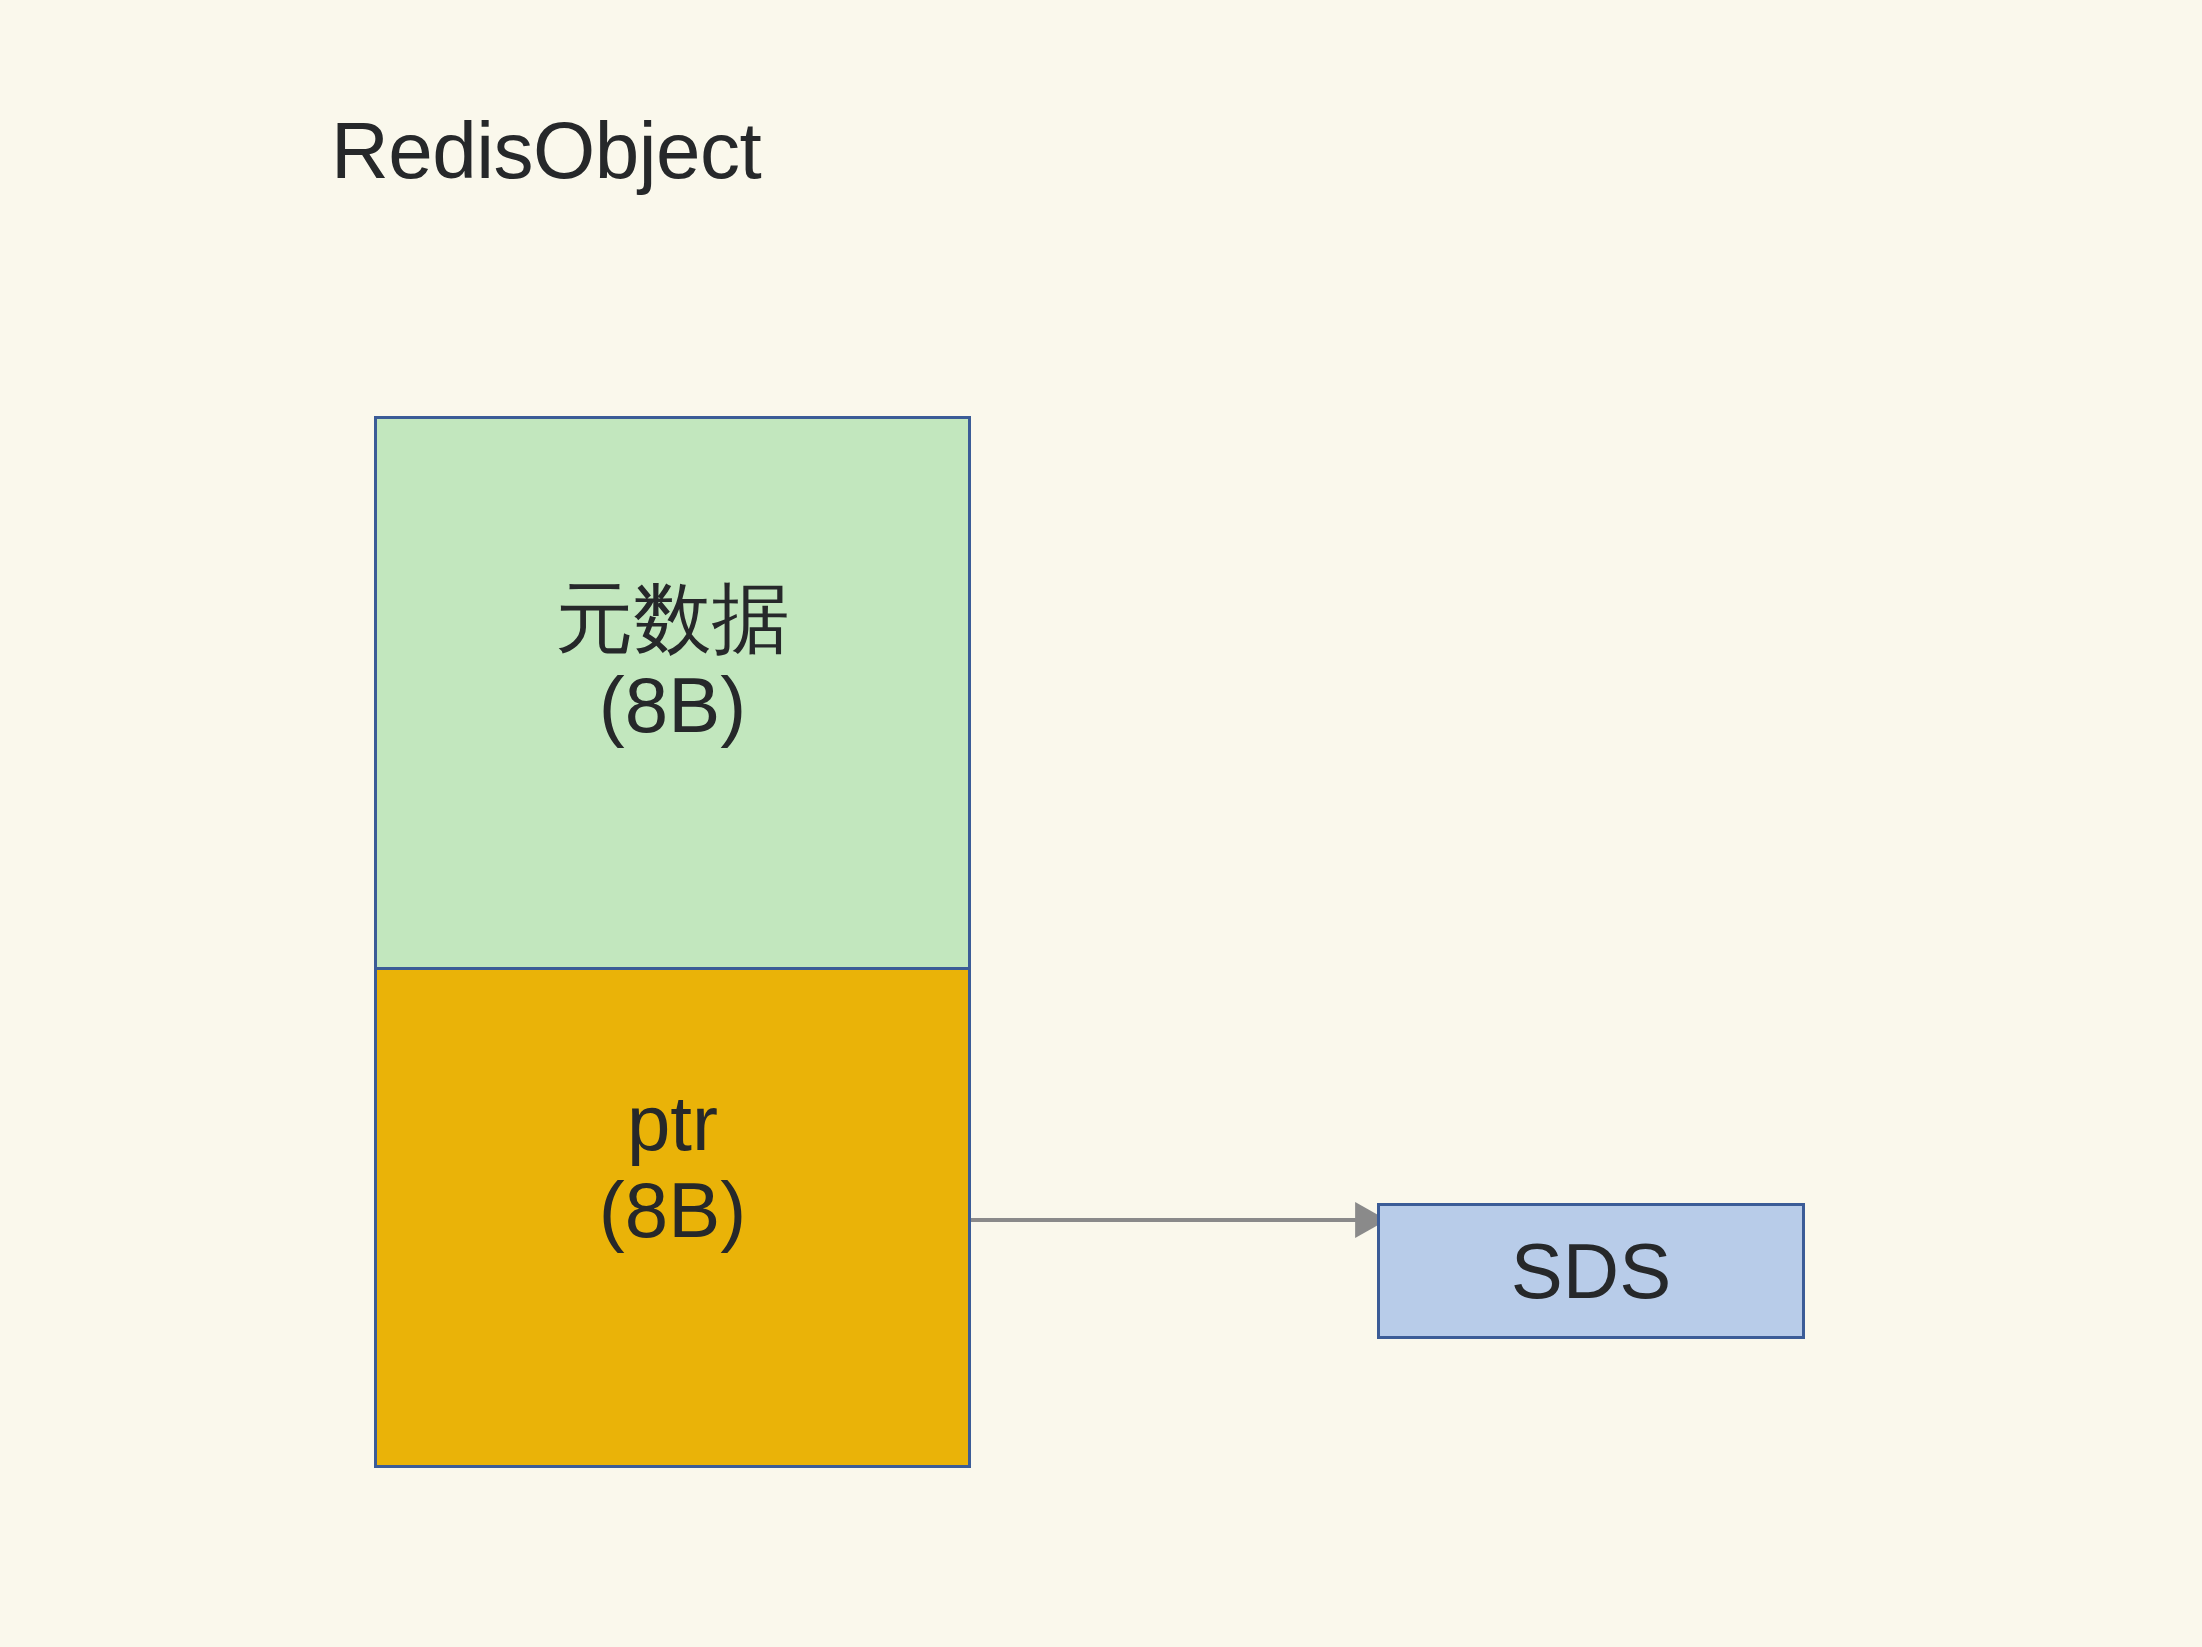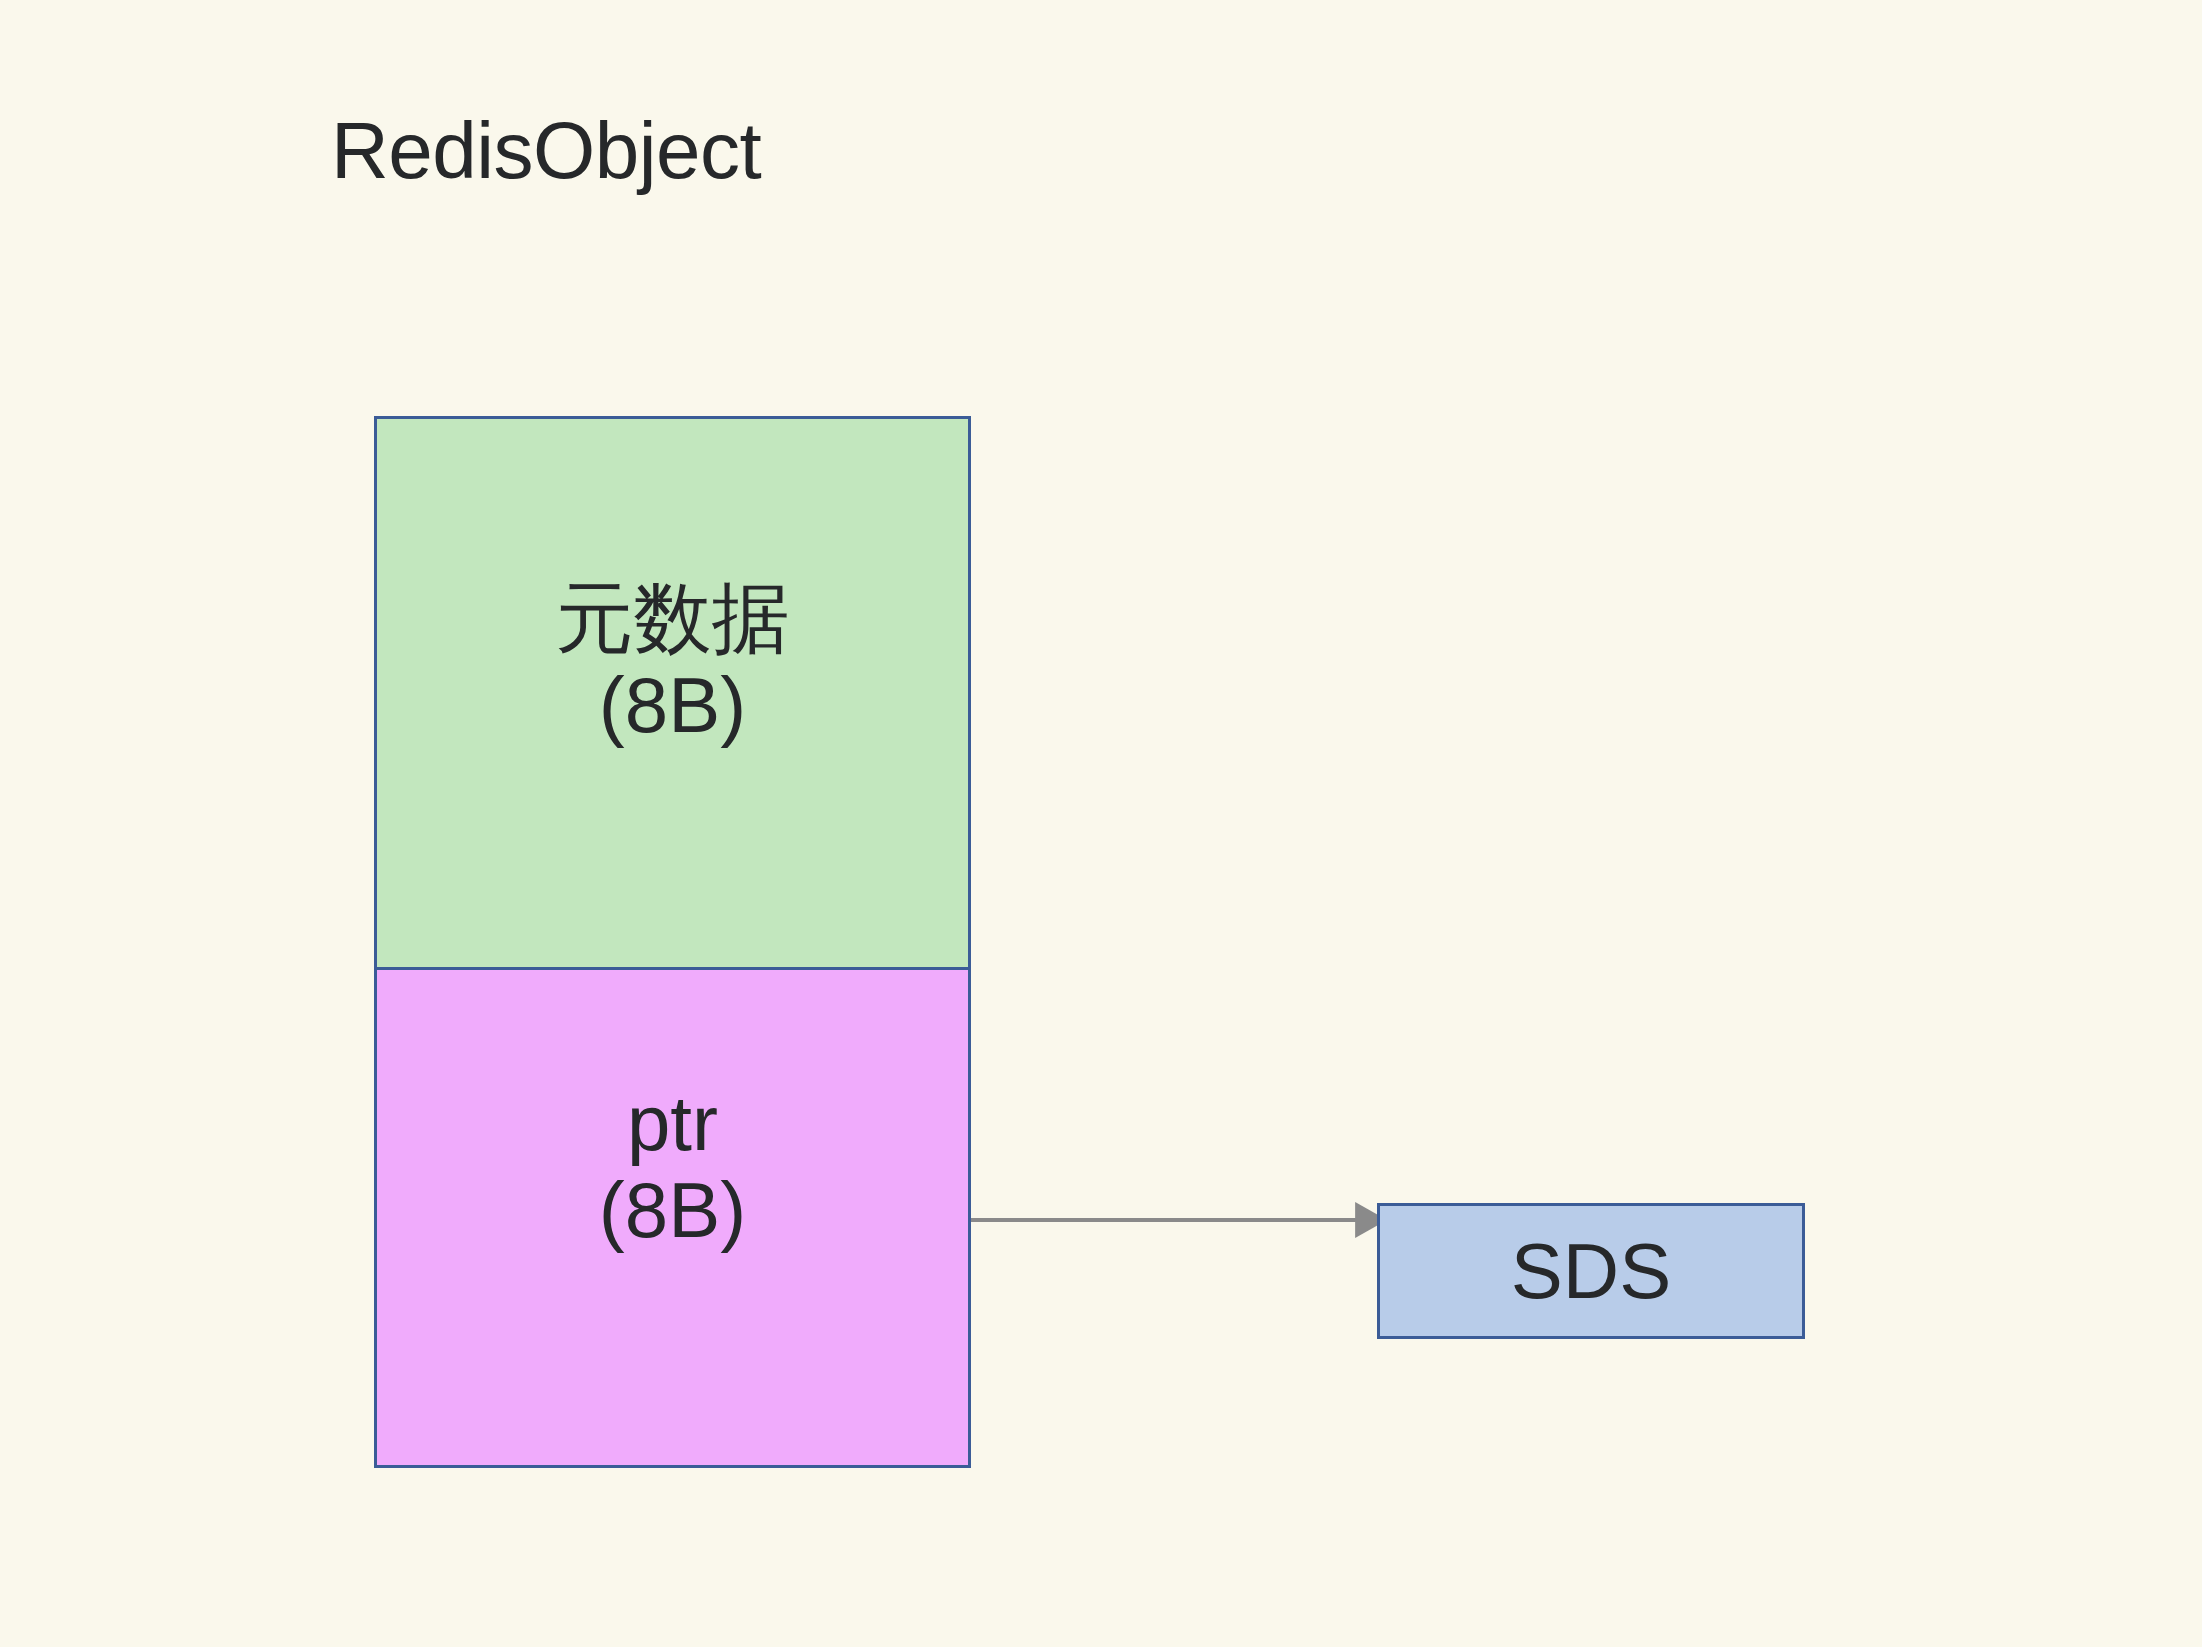--- a/index.html
+++ b/index.html
@@ -54,21 +54,21 @@
     text-align: center;
   }
   #field-metadata {
     height: 554px;
     background: #c2e7be;
     border-bottom: 3px solid #3b5c97;
     padding-bottom: 61px;
   }
   #field-ptr {
     height: 498px;
-    background: #f0abfc;
+    background: #eab308;
     padding-bottom: 100px;
   }
   .field-label {
     font-size: 78px;
     line-height: 1.12;
     white-space: nowrap;
   }
   .field-size {
     font-size: 78px;
     line-height: 1.12;

